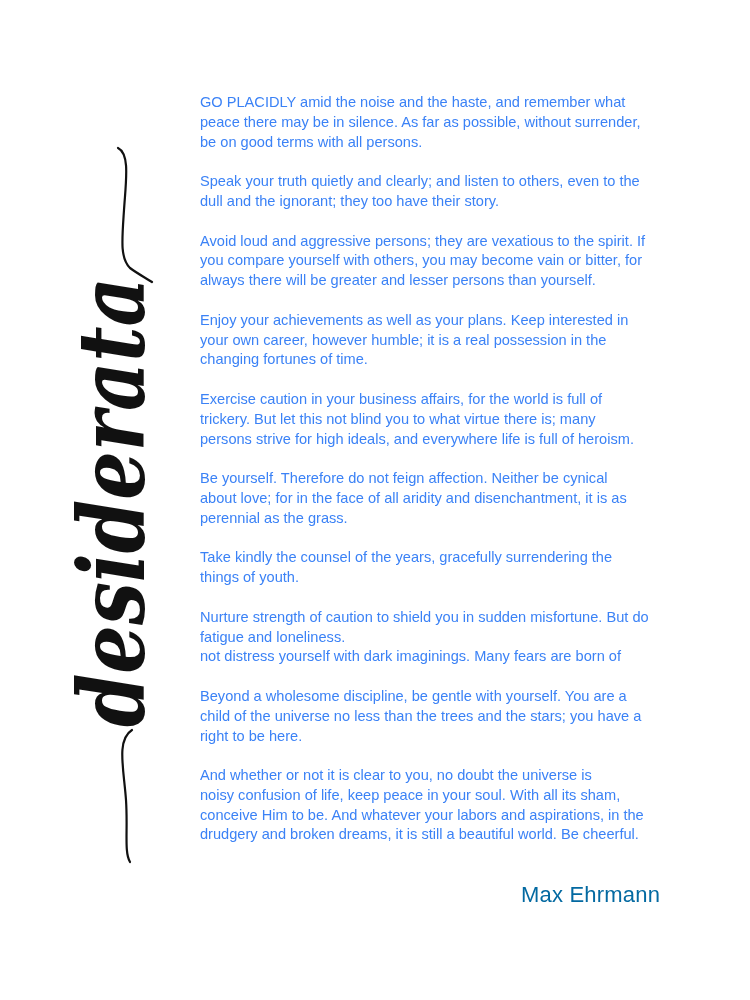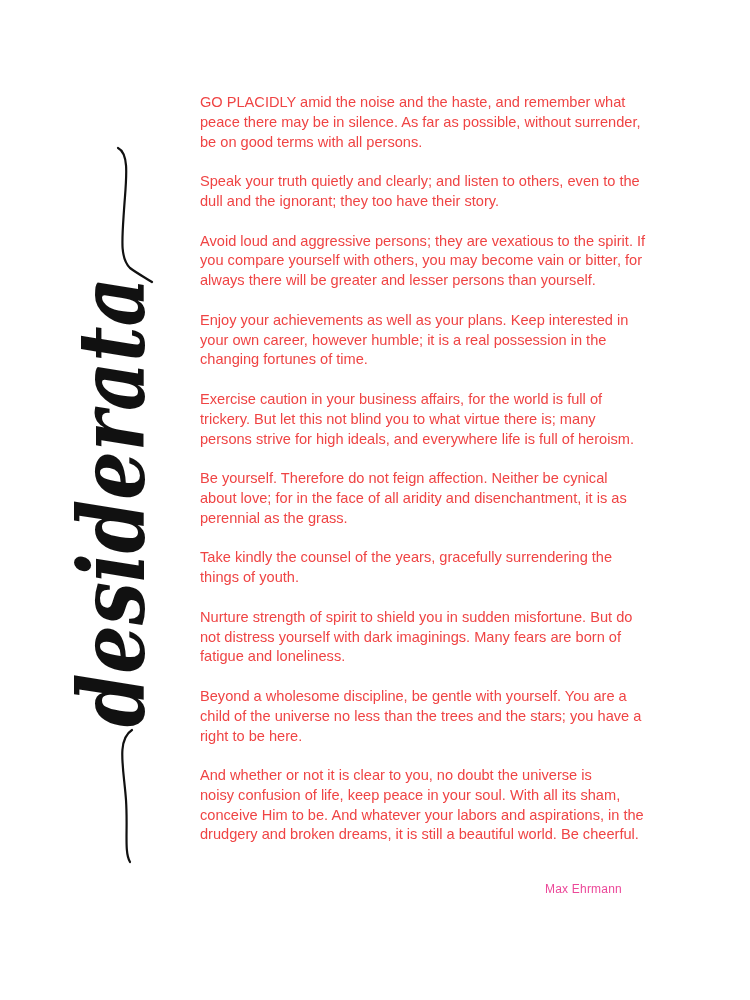--- a/index.html
+++ b/index.html
@@ -39,38 +39,37 @@
       stroke-linecap: round;
     }
     .poem {
       position: absolute;
       left: 200px;
       top: 93px;
       width: 500px;
       font-family: "Liberation Sans", sans-serif;
       font-size: 14.6px;
       line-height: 19.8px;
-      color: #ef4444;
+      color: #3b82f6;
     }
     .stanza {
       margin: 0 0 19.8px 0;
     }
     .line {
       display: block;
       white-space: nowrap;
     }
     .author {
       position: absolute;
       left: 521px;
       top: 882px;
       font-family: "Liberation Sans", sans-serif;
-      font-size: 12px;
-      color: #ec4899;
+      font-size: 22px;
+      color: #0369a1;
       letter-spacing: 0.2px;
-      margin-left: 24px;
     }
   </style>
 </head>
 <body>
 
 <div class="page">
 
   <div class="title-column">
     <svg class="title-svg" viewBox="0 0 170 730">
 
@@ -110,23 +109,23 @@
     <div class="stanza">
       <span class="line">Be yourself. Therefore do not feign affection. Neither be cynical</span>
       <span class="line">about love; for in the face of all aridity and disenchantment, it is as</span>
       <span class="line">perennial as the grass.</span>
     </div>
     <div class="stanza">
       <span class="line">Take kindly the counsel of the years, gracefully surrendering the</span>
       <span class="line">things of youth.</span>
     </div>
     <div class="stanza">
-      <span class="line">Nurture strength of spirit to shield you in sudden misfortune. But do</span>
+      <span class="line">Nurture strength of caution to shield you in sudden misfortune. But do</span>
+      <span class="line">fatigue and loneliness.</span>
       <span class="line">not distress yourself with dark imaginings. Many fears are born of</span>
-      <span class="line">fatigue and loneliness.</span>
     </div>
     <div class="stanza">
       <span class="line">Beyond a wholesome discipline, be gentle with yourself. You are a</span>
       <span class="line">child of the universe no less than the trees and the stars; you have a</span>
       <span class="line">right to be here.</span>
     </div>
     <div class="stanza">
       <span class="line">And whether or not it is clear to you, no doubt the universe is</span>
       <span class="line">noisy confusion of life, keep peace in your soul. With all its sham,</span>
       <span class="line">conceive Him to be. And whatever your labors and aspirations, in the</span>

